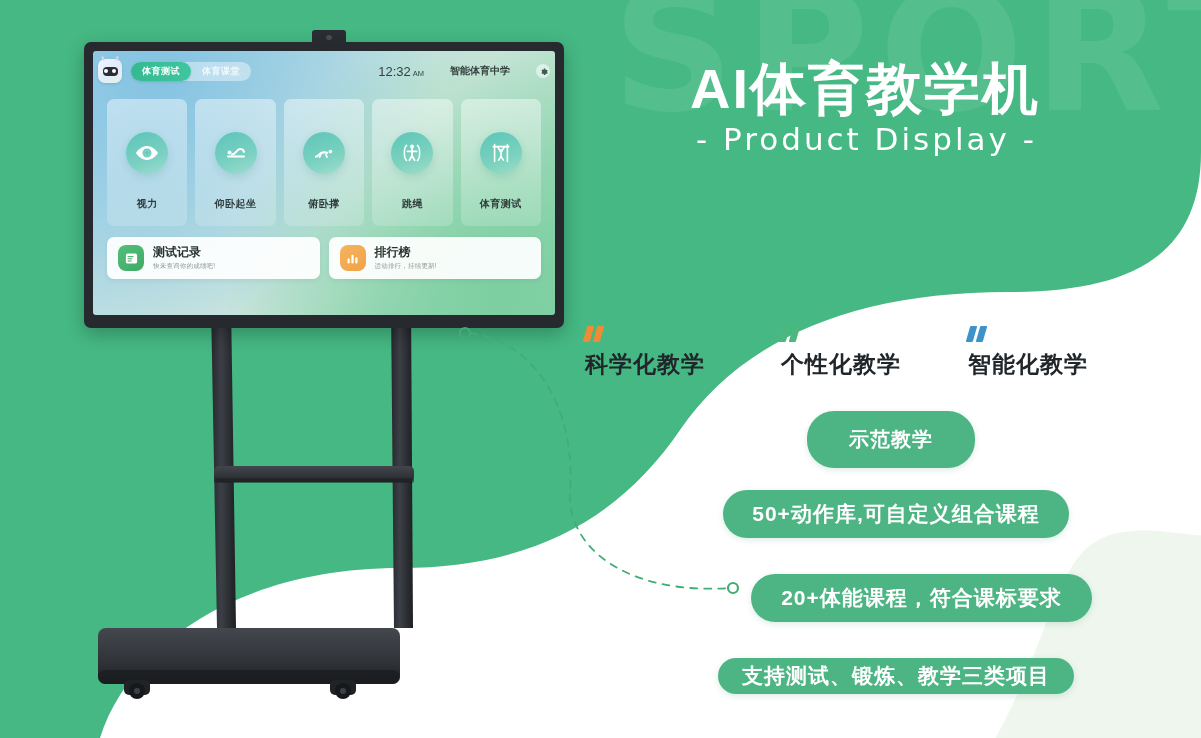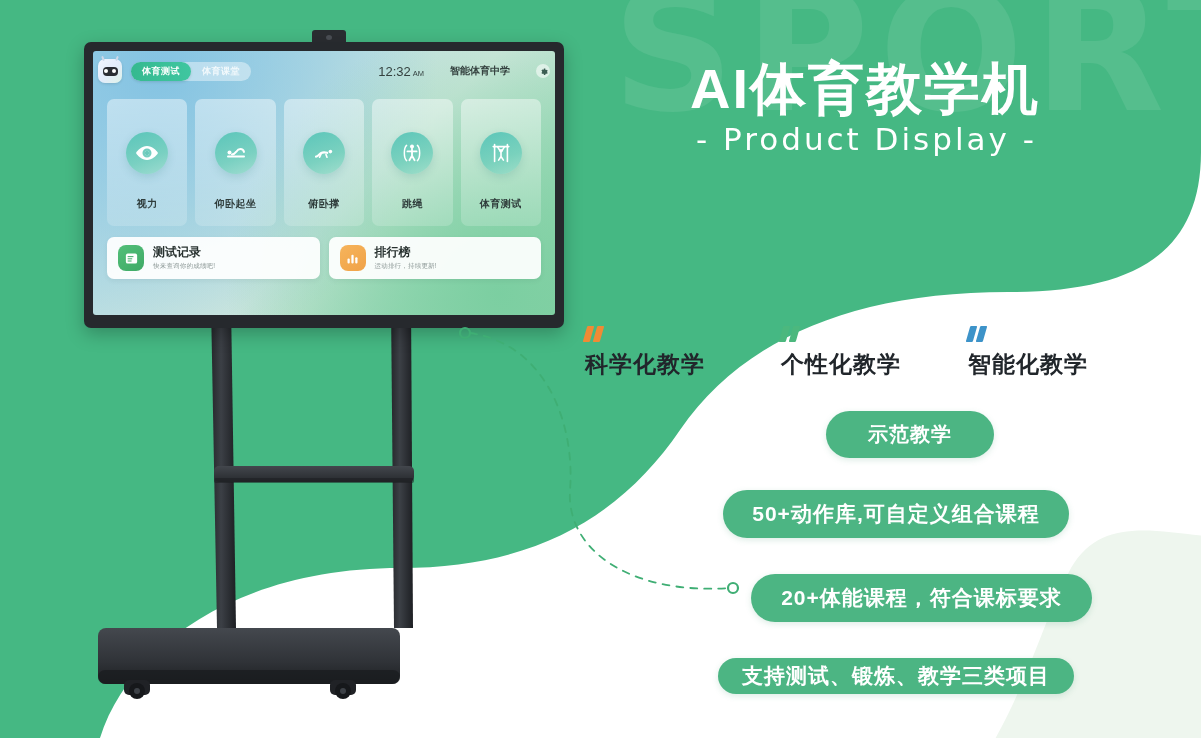--- a/index.html
+++ b/index.html
@@ -398,21 +398,21 @@
 
     <div class="feat" style="left:383px;">
       <div class="quote">
         <i style="background:#3d93c9;"></i>
           <i style="background:#3d93c9;"></i>
       </div>
       <div class="ftxt">智能化教学</div>
     </div>
   </div>
 
-  <div class="pill" style="left:826px; top:411px; width:168px; height:47px; font-size:20px;">示范教学</div>
+  <div class="pill" style="left:807px; top:411px; width:168px; height:57px; font-size:20px;">示范教学</div>
 
   <div class="pill" style="left:723px; top:490px; width:346px; height:48px; font-size:21px;">50+动作库,可自定义组合课程</div>
 
   <div class="pill" style="left:751px; top:574px; width:341px; height:48px; font-size:21px;">20+体能课程，符合课标要求</div>
 
   <div class="pill" style="left:718px; top:658px; width:356px; height:36px; font-size:21px;">支持测试、锻炼、教学三类项目</div>
 
 </div>
 
 </body></html>

